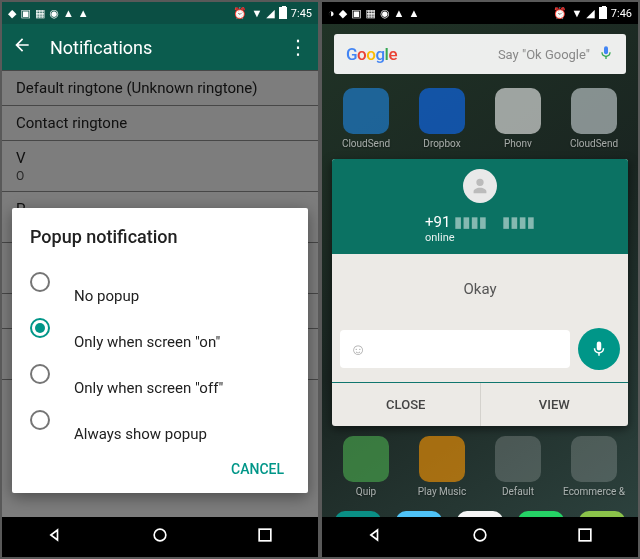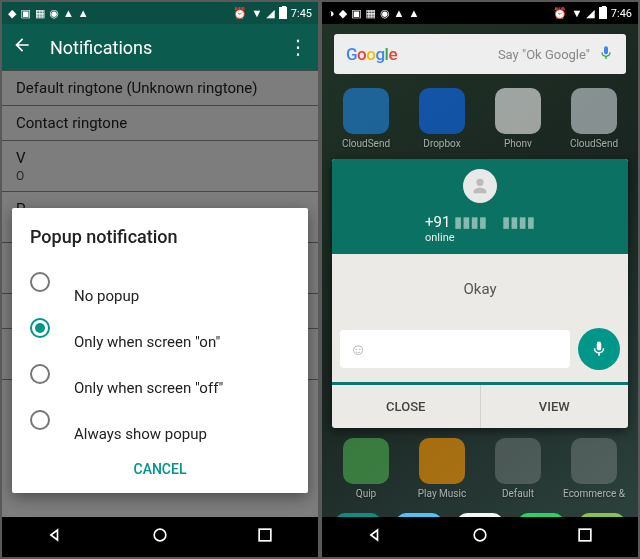--- a/index.html
+++ b/index.html
@@ -67,21 +67,21 @@
     background: #fff; border-radius: 2px;
     box-shadow: 0 4px 16px rgba(0,0,0,0.4);
     padding: 18px 18px 6px;
   }
   .dialog .dtitle { font-size: 18px; font-weight: 500; color: #212121; margin-bottom: 12px; }
   .radio-item { display:flex; align-items:center; gap:24px; height:46px; cursor:pointer; }
   .radio { width:20px; height:20px; border:2px solid #757575; border-radius:50%; display:flex; align-items:center; justify-content:center; }
   .radio.selected { border-color:#009688; }
   .radio.selected::after { content:""; width:10px; height:10px; background:#009688; border-radius:50%; }
   .radio-label { font-size:15px; color:#212121;margin-top:28px; }
-  .dialog-actions { display:flex; justify-content:center; margin-top:8px; }
+  .dialog-actions { display:flex; justify-content:flex-end; margin-top:8px; }
   .dialog-actions .btn { color:#009688; font-size:14px; font-weight:500; padding:10px 6px; cursor:pointer; }
   
   .navbar {
     height: 40px;
     background: #000;
     display: flex;
     align-items: center;
     justify-content: space-around;
   }
   .navbar svg { width: 20px; height: 20px; fill:none; stroke:#fff; stroke-width:2; }
@@ -119,21 +119,21 @@
   .popup .phead { background:#0b7263; color:#fff; padding:10px 12px; display:flex; align-items:center; gap:10px; border-radius:3px 3px 0 0;flex-direction:column;}
   .phead .avatar { width:34px; height:34px; border-radius:50%; background:#e9e9e9; display:flex;align-items:center;justify-content:center; }
   .phead .avatar svg{width:22px;height:22px;fill:#bbb;}
   .phead .ptit { font-size:15px; }
   .phead .pstat { font-size:11px; opacity:0.9; }
   .popup .pbody { padding:26px 0; text-align:center; color:#555; font-size:15px; }
   .popup .pinput { display:flex; align-items:center; gap:8px; padding:4px 8px 12px; }
   .pinput .field { flex:1; background:#fff; border-radius:4px; height:38px; display:flex; align-items:center; padding:0 10px; color:#aaa; }
   .pinput .mic { width:42px; height:42px; border-radius:50%; background:#009688; display:flex; align-items:center; justify-content:center; }
   .pinput .mic svg { width:18px; height:18px; fill:#fff; }
-  .popup .pbtns { display:flex; border-top:3px solid #0f766e; }
+  .popup .pbtns { display:flex; border-top:1px solid #0f766e; }
   .pbtns .pbtn { flex:1; text-align:center; padding:14px 0; font-size:13px; font-weight:500; color:#444; cursor:pointer; }
   .pbtns .pbtn + .pbtn { border-left:1px solid #d4d2cd;}
   .blurred { opacity:0.6; }
 </style>
 </head>
 <body>
 
 <div class="phone">
   <div class="statusbar">
     <div class="left">

